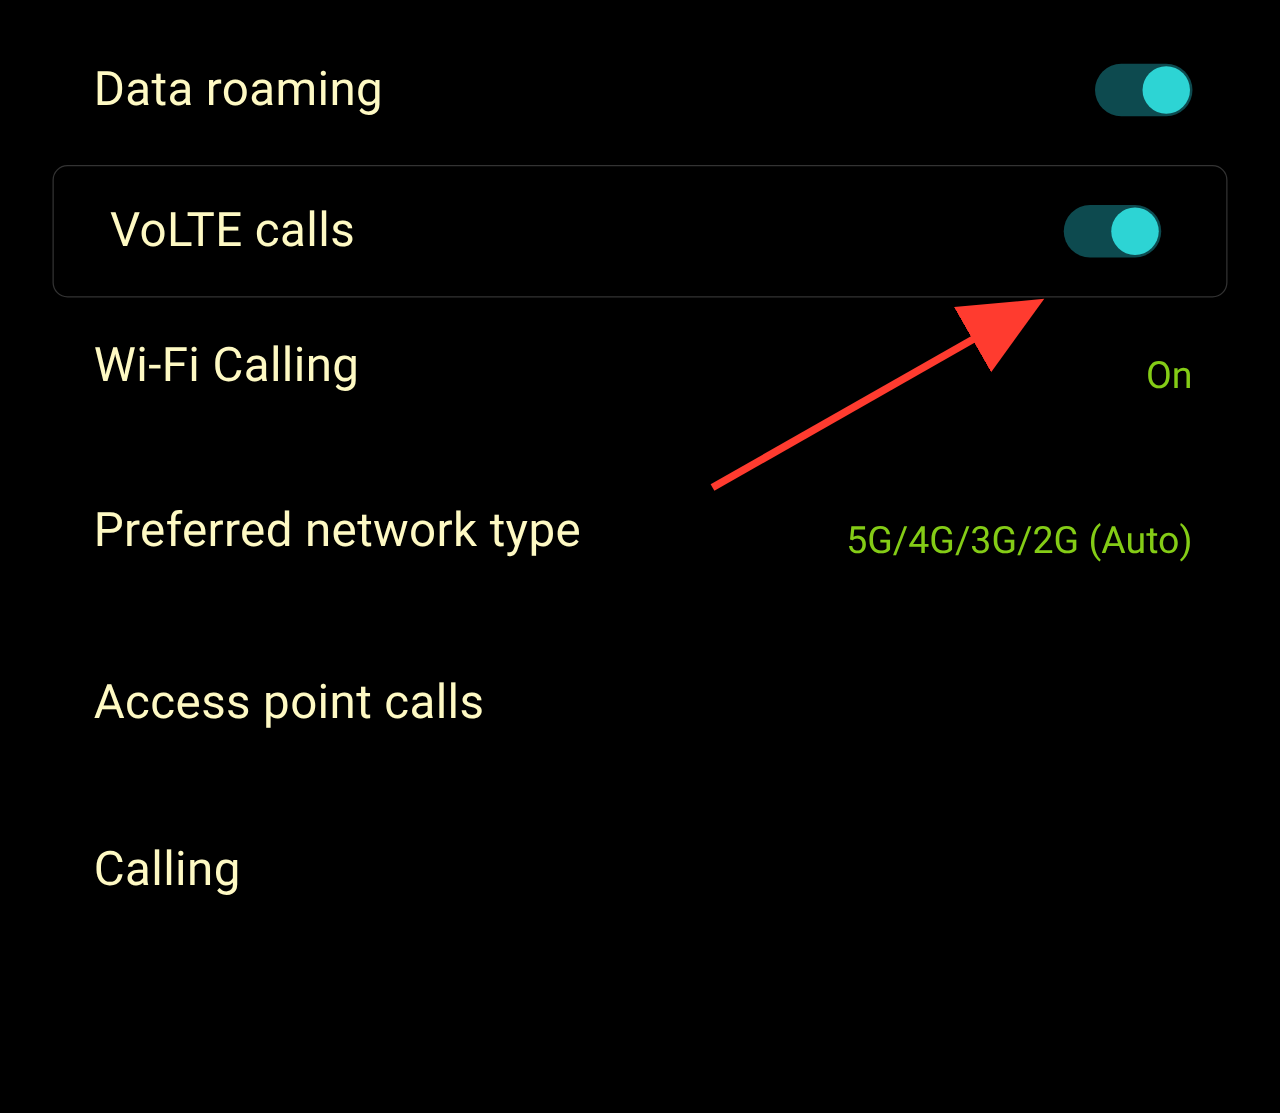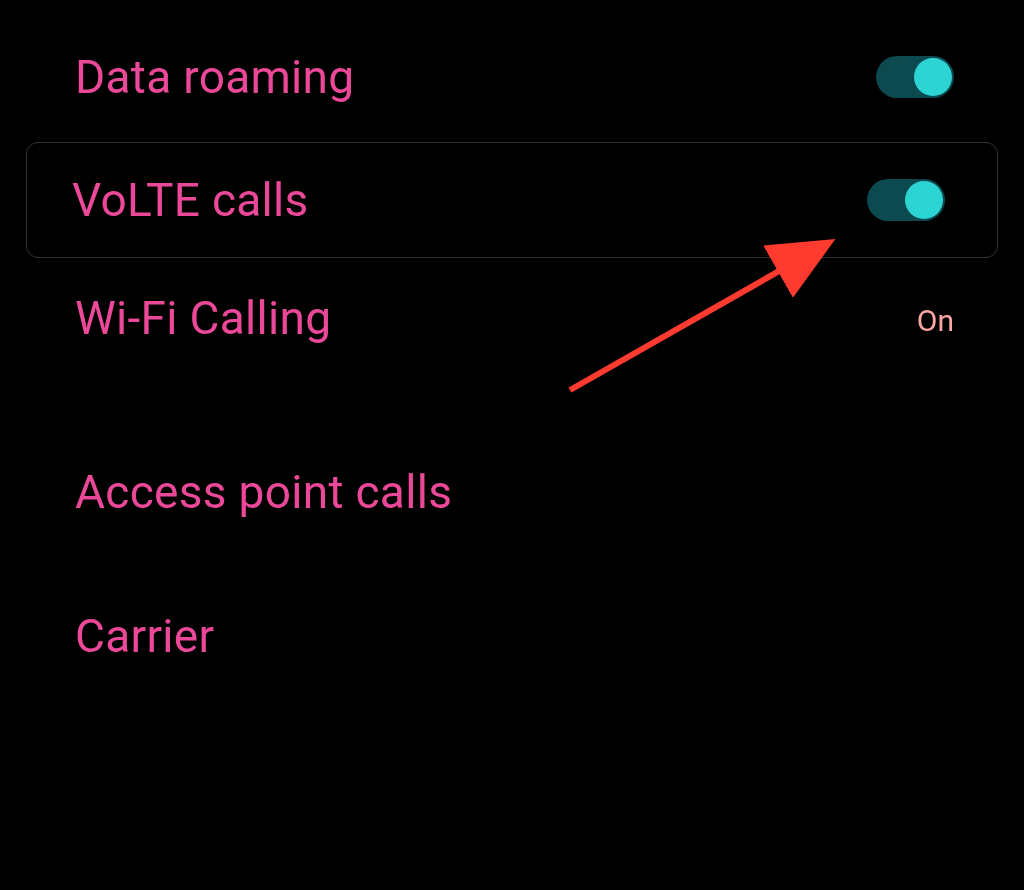--- a/index.html
+++ b/index.html
@@ -28,39 +28,39 @@
     }
     .setting-item.with-sub {
       padding-top: 25px;
       padding-bottom: 30px;
       flex-direction: row;
       align-items: flex-start;
     }
     .setting-item.highlighted {
       border: 1px solid #333333;
       border-radius: 12px;
-      margin: 8px 26px;
+      margin: 8px 42px;
       padding-left: 45px;
       padding-right: 52px;
     }
     .setting-row {
       display: flex;
       align-items: center;
       justify-content: space-between;
       width: 100%;
     }
     .setting-label {
-      font-size: 46px;
+      font-size: 38px;
       font-weight: 400;
-      color: #ec4899;
+      color: #fef9c3;
       letter-spacing: 0.3px;
     }
     .setting-sublabel {
       font-size: 30px;
-      color: #fca5a5;
+      color: #84cc16;
       margin-top: 12px;
       font-weight: 400;
     }
     .toggle {
       width: 78px;
       height: 42px;
       background: #0d4a4f;
       border-radius: 21px;
       position: relative;
       cursor: pointer;
@@ -107,31 +107,35 @@
     </div>
   </div>
 
   <div class="setting-item with-sub">
     <span class="setting-label">Wi-Fi Calling</span>
     <span class="setting-sublabel">On</span>
   </div>
 
   <div class="spacer-between"></div>
 
+  <div class="setting-item with-sub">
+    <span class="setting-label">Preferred network type</span>
+    <span class="setting-sublabel">5G/4G/3G/2G (Auto)</span>
+  </div>
 
   <div class="spacer-between"></div>
 
   <div class="setting-item">
     <span class="setting-label">Access point calls</span>
   </div>
 
   <div class="spacer-between"></div>
 
   <div class="setting-item">
-    <span class="setting-label">Carrier</span>
+    <span class="setting-label">Calling</span>
   </div>
 </div>
 
 <svg class="annotation-arrow" style="left: 560px; top: 225px; width: 300px; height: 180px;">
   <defs>
     <marker id="arrowhead" markerWidth="12" markerHeight="12" refX="9" refY="5" orient="auto">
       <polygon points="0 0, 11 5, 0 10" fill="#ff3b2f"></polygon>
     </marker>
   </defs>
   <line x1="10" y1="165" x2="265" y2="20" stroke="#ff3b2f" stroke-width="6" marker-end="url(#arrowhead)"></line>

